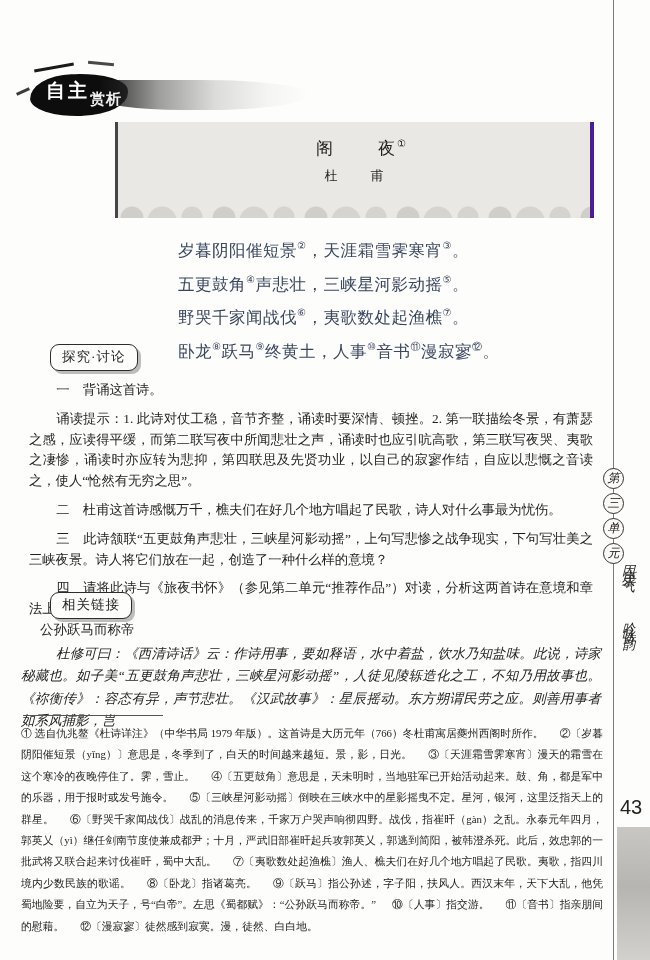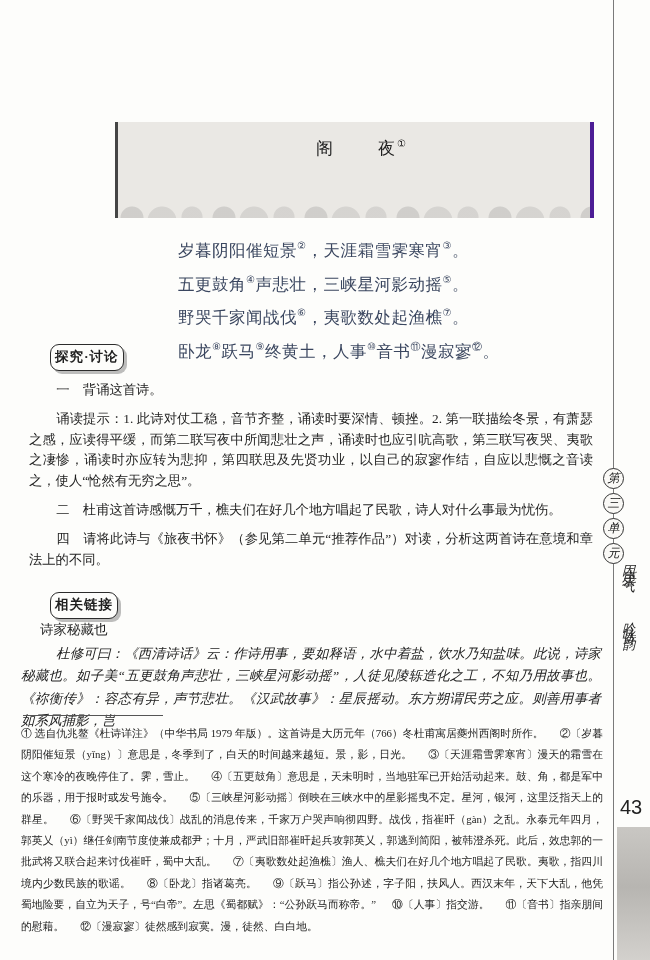--- a/index.html
+++ b/index.html
@@ -34,21 +34,21 @@
           radial-gradient(circle at 74px 29px, rgba(135,135,135,.28) 10px, rgba(135,135,135,0) 11px);
         background-size:92px 30px;background-repeat:repeat-x;}
 
   
   .poem{position:absolute;left:178px;top:231px;font-size:16.5px;line-height:29px;
         color:#3a465f;letter-spacing:.5px;}
   .poem-line sup{font-size:10px;color:#3a465f;}
 
   
   .label-box{position:absolute;left:50px;border:1.6px solid #2c2c2c;border-radius:9px;
-        padding:3px 4px 4px;font-size:13.5px;font-weight:bold;letter-spacing:1px;
+        padding:3px 11px 4px;font-size:13.5px;font-weight:normal;letter-spacing:1px;
         background:#fdfdfb;box-shadow:3px 3px 0 rgba(110,110,110,.45);z-index:1;}
   .disc-label{top:344px;}
   .rel-label{top:592px;}
 
   
   .disc-paras{position:absolute;left:21px;top:372px;width:580px;font-size:13.3px;
         line-height:20.8px;text-align:justify;}
   .disc-paras p{margin:8px;text-indent:2.05em;}
 
   .rel-subtitle{position:absolute;left:40px;top:621px;margin:0;font-size:13.5px;}
@@ -74,49 +74,60 @@
   .corner-block{position:absolute;left:617px;top:827px;width:33px;height:133px;
         background:linear-gradient(to bottom,#c9c7c3,#b7b5b1 45%,#d3d1cd);}
 </style>
 </head>
 <body>
 
 <div class="page">
 
   <div class="vline"></div>
 
+  <div class="banner">
+    <div class="spk spk1"></div>
+    <div class="spk spk2"></div>
+    <div class="spk spk3"></div>
+    <div class="banner-blob"></div>
+    <div class="banner-smear"></div>
+    <span class="banner-t1">自主</span>
+    <span class="banner-t2">赏析</span>
+  </div>
 
   <div class="poem-box">
     <div class="poem-title">
       <span>阁　夜</span><sup>①</sup>
     </div>
+    <div class="poem-author">杜　甫</div>
     <div class="wave"></div>
   </div>
 
   <div class="poem">
       <div class="poem-line">岁暮阴阳催短景<sup>②</sup>，天涯霜雪霁寒宵<sup>③</sup>。</div>
       <div class="poem-line">五更鼓角<sup>④</sup>声悲壮，三峡星河影动摇<sup>⑤</sup>。</div>
       <div class="poem-line">野哭千家闻战伐<sup>⑥</sup>，夷歌数处起渔樵<sup>⑦</sup>。</div>
       <div class="poem-line">卧龙<sup>⑧</sup>跃马<sup>⑨</sup>终黄土，人事<sup>⑩</sup>音书<sup>⑪</sup>漫寂寥<sup>⑫</sup>。</div>
     </div>
 
   <div class="label-box disc-label">
     <span>探究·讨论</span>
   </div>
   <div class="disc-paras">
       <p class="para">一　背诵这首诗。</p>
       <p class="para">诵读提示：1. 此诗对仗工稳，音节齐整，诵读时要深情、顿挫。2. 第一联描绘冬景，有萧瑟之感，应读得平缓，而第二联写夜中所闻悲壮之声，诵读时也应引吭高歌，第三联写夜哭、夷歌之凄惨，诵读时亦应转为悲抑，第四联思及先贤功业，以自己的寂寥作结，自应以悲慨之音读之，使人“怆然有无穷之思”。</p>
       <p class="para">二　杜甫这首诗感慨万千，樵夫们在好几个地方唱起了民歌，诗人对什么事最为忧伤。</p>
+      <p class="para">三　此诗颔联“五更鼓角声悲壮，三峡星河影动摇”，上句写悲惨之战争现实，下句写壮美之三峡夜景。诗人将它们放在一起，创造了一种什么样的意境？</p>
       <p class="para">四　请将此诗与《旅夜书怀》（参见第二单元“推荐作品”）对读，分析这两首诗在意境和章法上的不同。</p>
     </div>
 
   <div class="label-box rel-label">
     <span>相关链接</span>
   </div>
-  <p class="rel-subtitle">诗家秘藏也</p>
+  <p class="rel-subtitle">公孙跃马而称帝</p>
   <p class="rel-quote">杜修可曰：《西清诗话》云：作诗用事，要如释语，水中着盐，饮水乃知盐味。此说，诗家秘藏也。如子美“五更鼓角声悲壮，三峡星河影动摇”，人徒见陵轹造化之工，不知乃用故事也。《祢衡传》：容态有异，声节悲壮。《汉武故事》：星辰摇动。东方朔谓民劳之应。则善用事者如系风捕影，岂</p>
 
   <div class="fn-sep"></div>
   <p class="footnotes"><span class="fn">① 选自仇兆鳌《杜诗详注》（中华书局 1979 年版）。这首诗是大历元年（766）冬杜甫寓居夔州西阁时所作。</span><span class="fn">②〔岁暮阴阳催短景（yǐng）〕意思是，冬季到了，白天的时间越来越短。景，影，日光。</span><span class="fn">③〔天涯霜雪霁寒宵〕漫天的霜雪在这个寒冷的夜晚停住了。霁，雪止。</span><span class="fn">④〔五更鼓角〕意思是，天未明时，当地驻军已开始活动起来。鼓、角，都是军中的乐器，用于报时或发号施令。</span><span class="fn">⑤〔三峡星河影动摇〕倒映在三峡水中的星影摇曳不定。星河，银河，这里泛指天上的群星。</span><span class="fn">⑥〔野哭千家闻战伐〕战乱的消息传来，千家万户哭声响彻四野。战伐，指崔旰（gàn）之乱。永泰元年四月，郭英乂（yì）继任剑南节度使兼成都尹；十月，严武旧部崔旰起兵攻郭英乂，郭逃到简阳，被韩澄杀死。此后，效忠郭的一批武将又联合起来讨伐崔旰，蜀中大乱。</span><span class="fn">⑦〔夷歌数处起渔樵〕渔人、樵夫们在好几个地方唱起了民歌。夷歌，指四川境内少数民族的歌谣。</span><span class="fn">⑧〔卧龙〕指诸葛亮。</span><span class="fn">⑨〔跃马〕指公孙述，字子阳，扶风人。西汉末年，天下大乱，他凭蜀地险要，自立为天子，号“白帝”。左思《蜀都赋》：“公孙跃马而称帝。”</span><span class="fn">⑩〔人事〕指交游。</span><span class="fn">⑪〔音书〕指亲朋间的慰藉。</span><span class="fn">⑫〔漫寂寥〕徒然感到寂寞。漫，徒然、白白地。</span></p>
 
   <div class="unit-badge">
       <span class="badge-char">第</span>
       <span class="badge-char">三</span>
       <span class="badge-char">单</span>
       <span class="badge-char">元</span>

